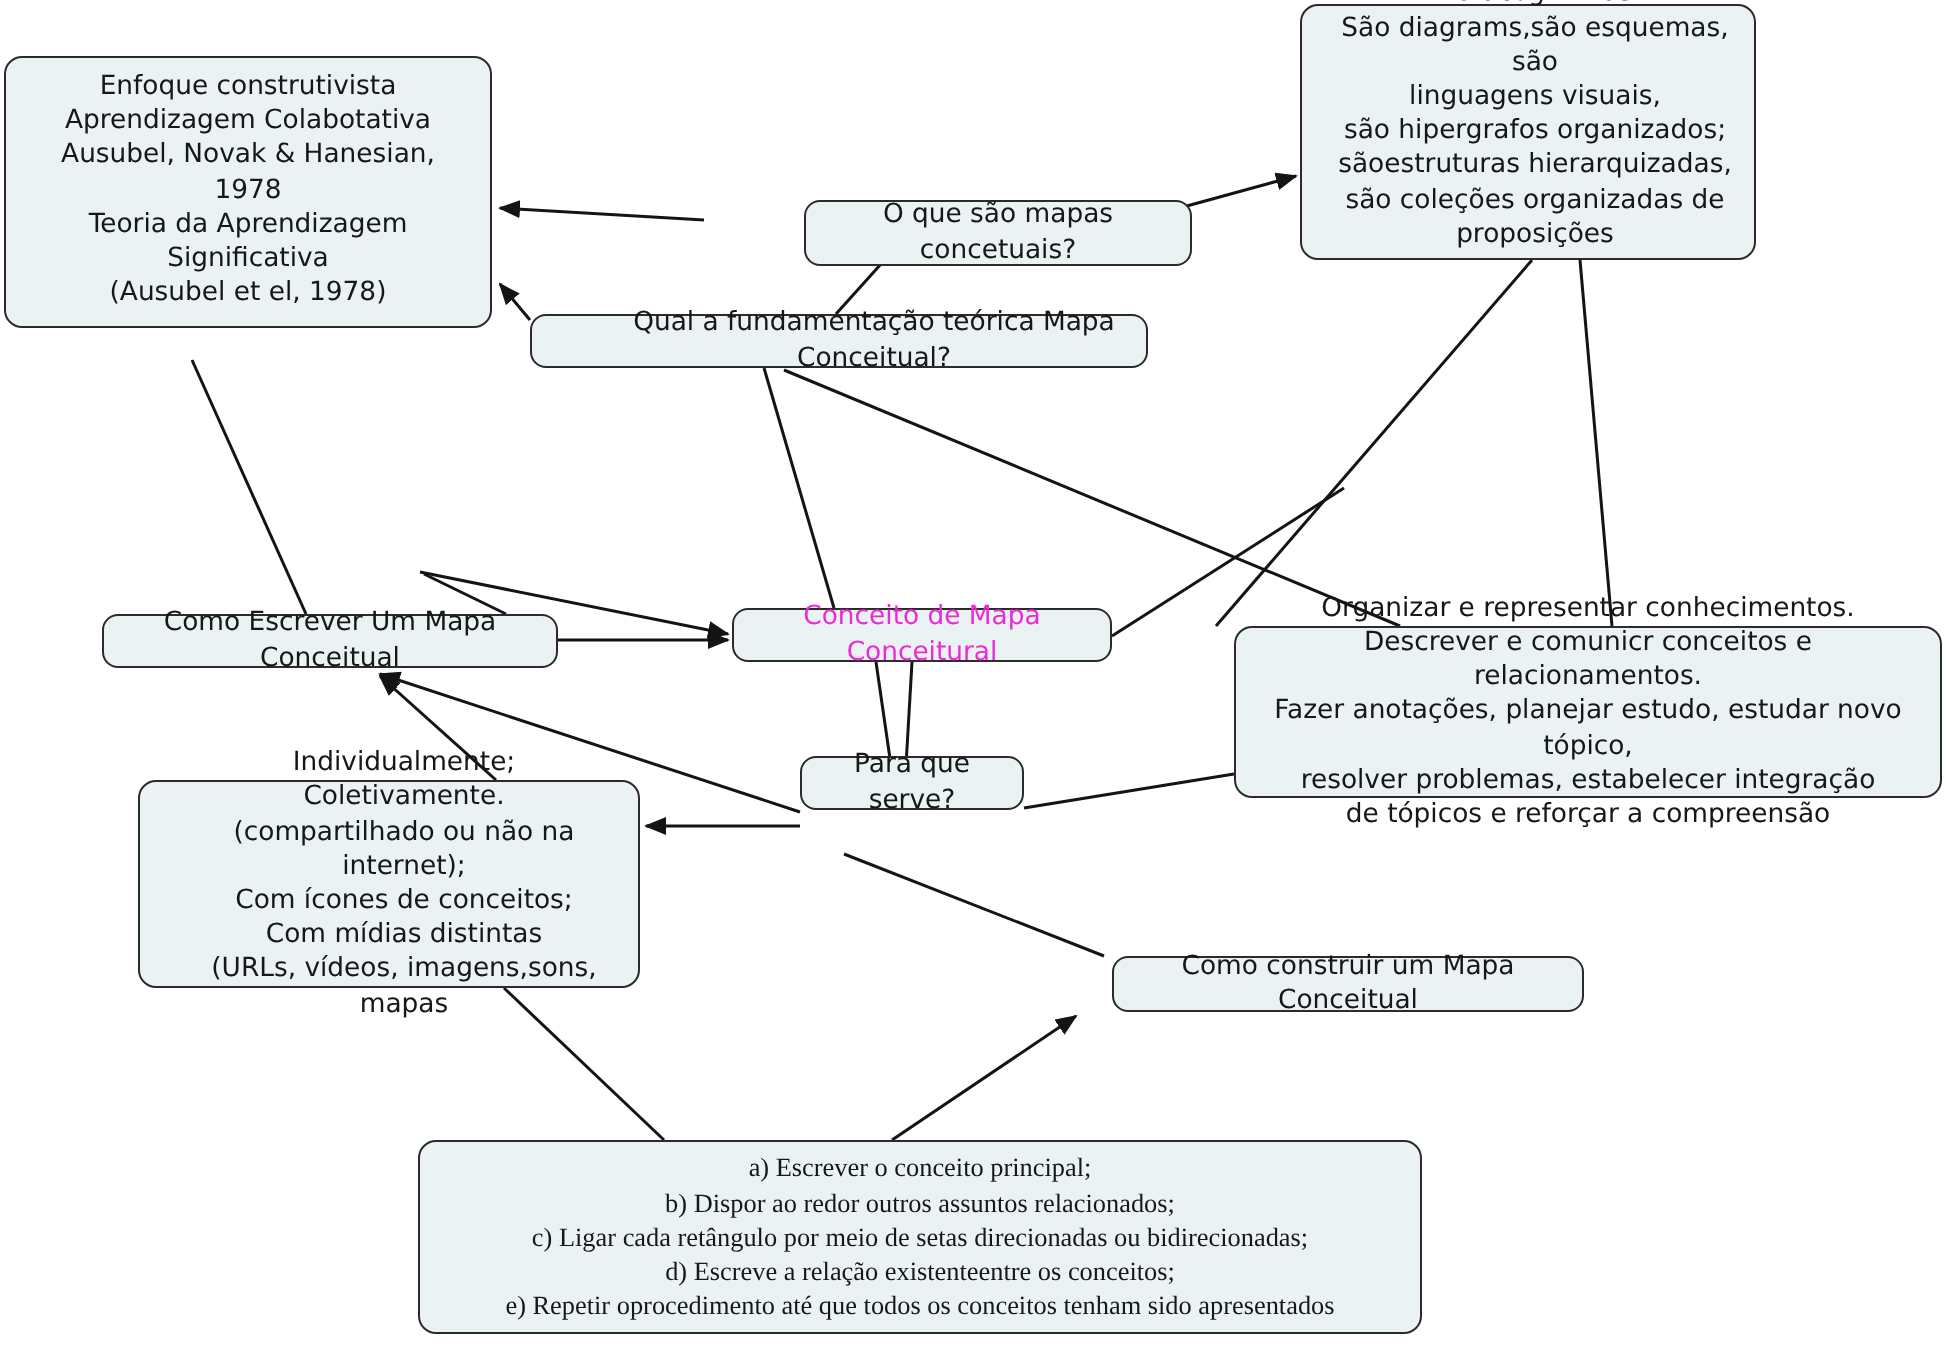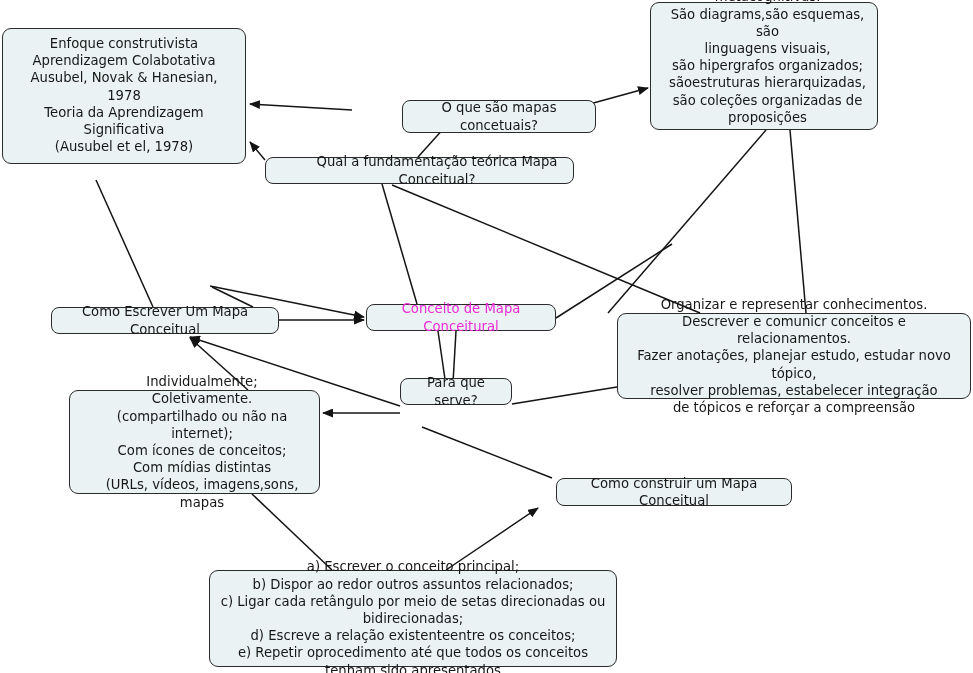--- a/index.html
+++ b/index.html
@@ -112,19 +112,19 @@
 resolver problemas, estabelecer integração
 de tópicos e reforçar a compreensão</span></div>
       <div class="node" style="left: 69px; top: 390px; width: 251px; height: 104px; padding-left: 24px;"><span class="node-text">Individualmente;
 Coletivamente.
 (compartilhado ou não na internet);
 Com ícones de conceitos;
 Com mídias distintas
 (URLs, vídeos, imagens,sons, mapas</span></div>
       <div class="node small" style="left: 400px; top: 378px; width: 112px; height: 27px;"><span class="node-text">Para que serve?</span></div>
       <div class="node small" style="left: 512px; top: 478px; width: 236px; height: 28px; margin-left: 44px;"><span class="node-text">Como construir um Mapa Conceitual</span></div>
-      <div class="node" style="left: 209px; top: 570px; width: 408px; height: 97px;"><span class="node-text">a) Escrever o conceito principal;
+      <div class="node" style="left: 209px; top: 570px; width: 502px; height: 97px; font-family: Liberation Serif, serif;"><span class="node-text">a) Escrever o conceito principal;
 b) Dispor ao redor outros assuntos relacionados;
 c) Ligar cada retângulo por meio de setas direcionadas ou bidirecionadas;
 d) Escreve a relação existenteentre os conceitos;
 e) Repetir oprocedimento até que todos os conceitos tenham sido apresentados</span></div>
     </div>
 </div>
 
 </body></html>

